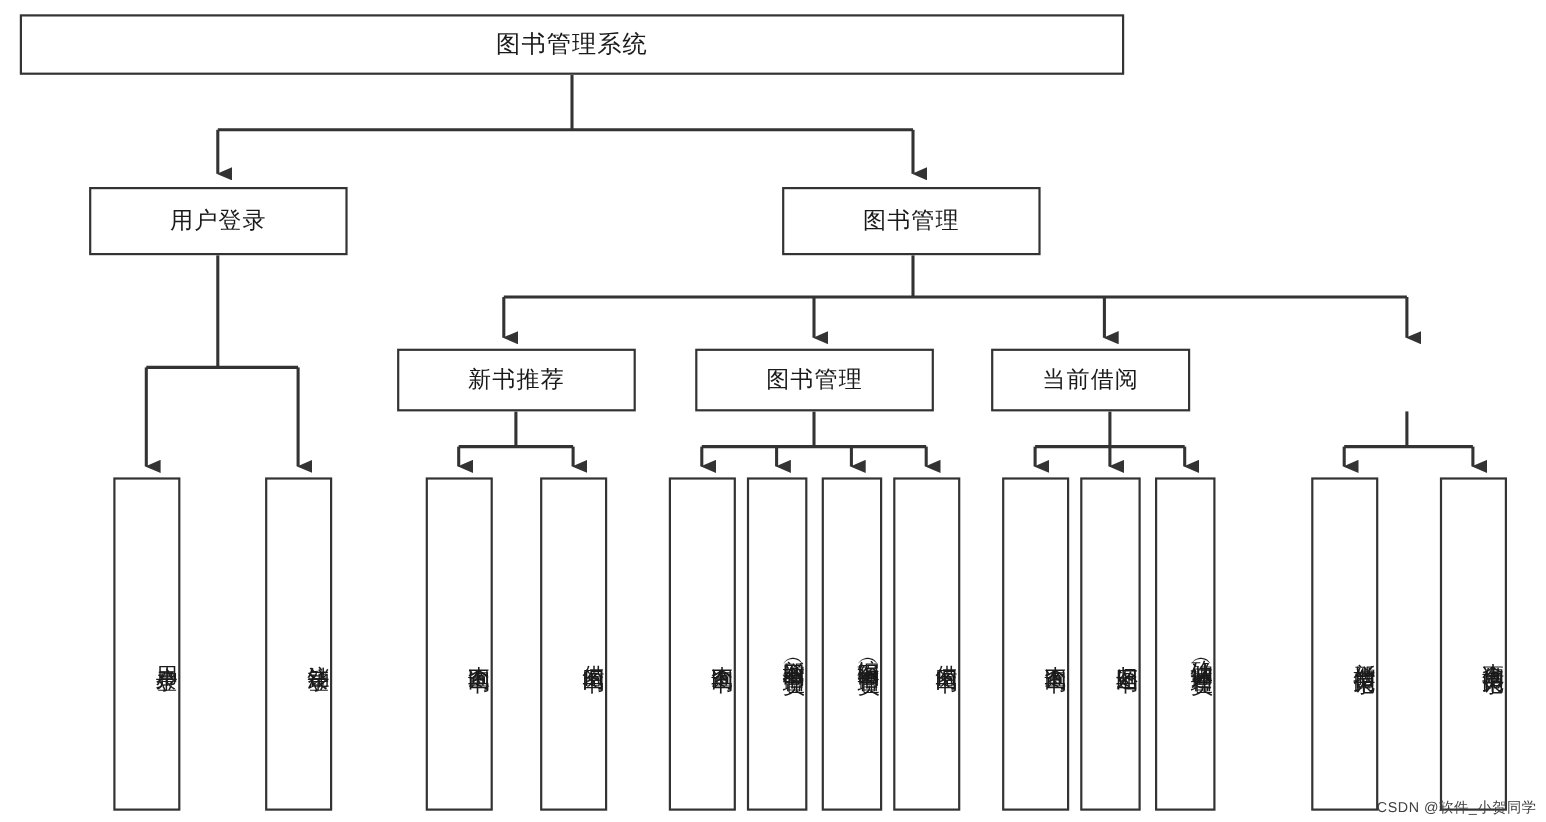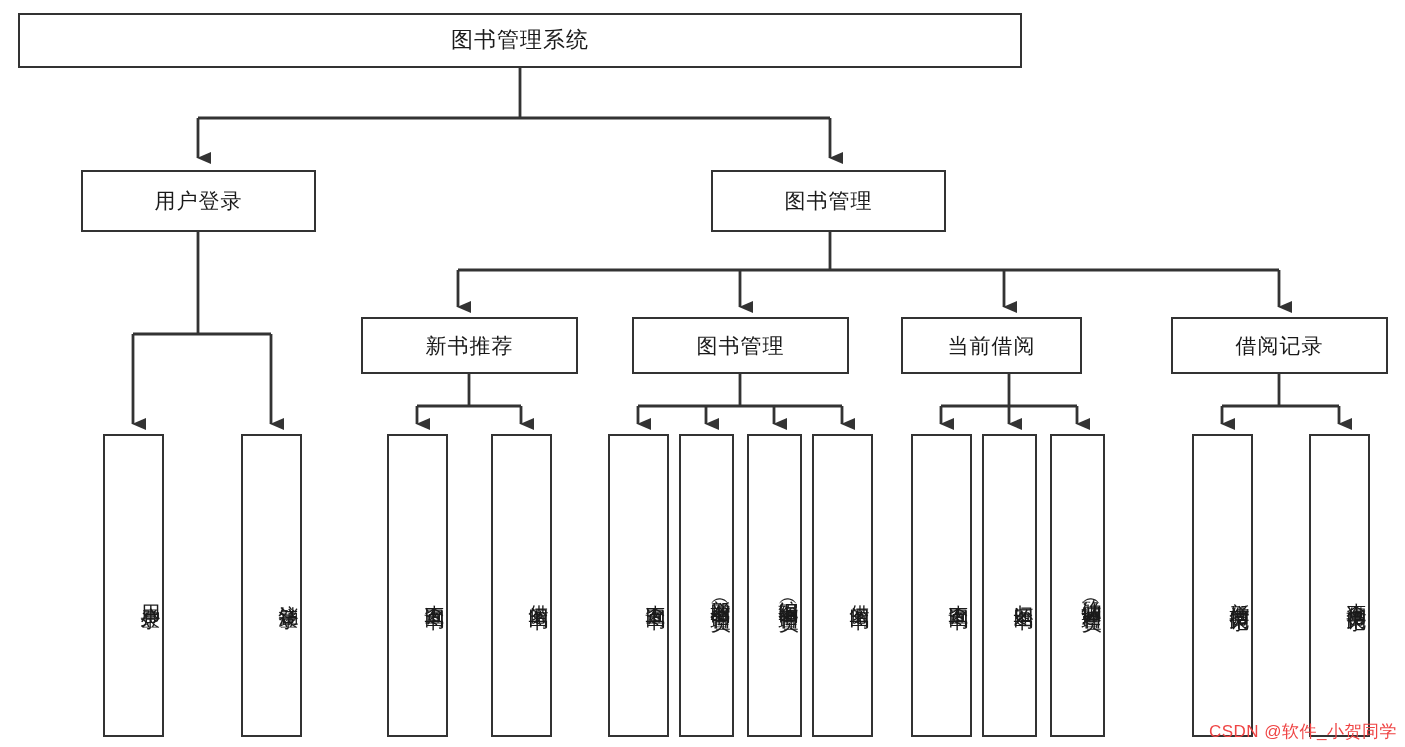--- a/index.html
+++ b/index.html
@@ -62,22 +62,22 @@
   .node-v .vlabel {
     writing-mode: vertical-rl;
     text-orientation: upright;
     white-space: nowrap;
   }
   
   #watermark {
     position: absolute;
     right: 8px;
     bottom: 4px;
-    font-size: 17px;
-    color: #ef4444;
+    font-size: 13px;
+    color: #404040;
     letter-spacing: 0.5px;
     white-space: nowrap;
     user-select: none;
   }
 </style>
 </head>
 <body>
 
 <div id="canvas">
 
@@ -146,23 +146,20 @@
 
   <div class="node node-h" style="left:361px; top:317px; width:217px; height:57px;">
     <span>新书推荐</span>
   </div>
   <div class="node node-h" style="left:632px; top:317px; width:217px; height:57px;">
     <span>图书管理</span>
   </div>
   <div class="node node-h" style="left:901px; top:317px; width:181px; height:57px;">
     <span>当前借阅</span>
   </div>
-  <div class="node node-h" style="left:1171px; top:317px; width:217px; height:57px;">
-    <span>借阅记录</span>
-  </div>
 
   <div class="node node-v" style="left:103px; top:434px; width:61px; height:303px;">
     <span class="vlabel">用户登录</span>
   </div>
   <div class="node node-v" style="left:241px; top:434px; width:61px; height:303px;">
     <span class="vlabel">注销登录</span>
   </div>
 
   <div class="node node-v" style="left:387px; top:434px; width:61px; height:303px;">
     <span class="vlabel">查询图书</span>

